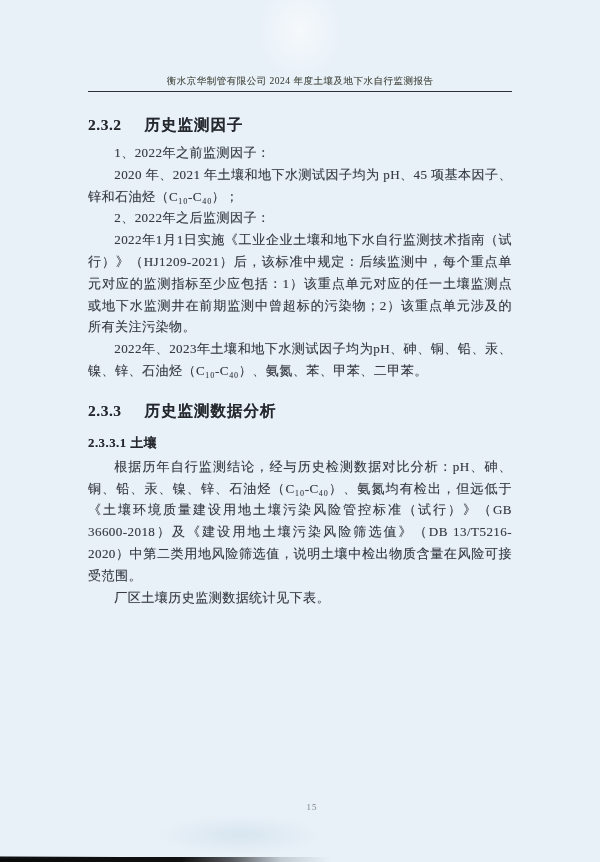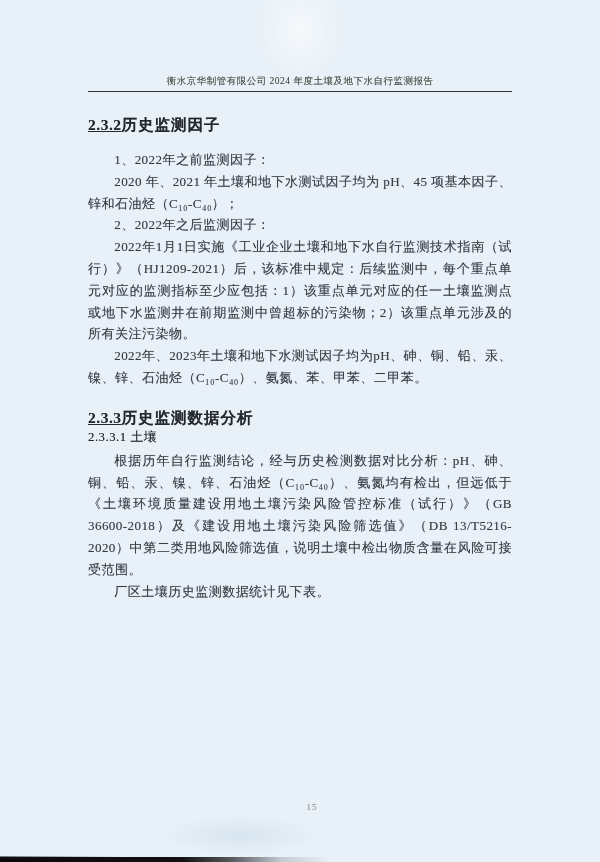--- a/index.html
+++ b/index.html
@@ -40,38 +40,39 @@
     border-top: 1.6px solid #2f3236;
   }
   .h1 {
     margin-top: 23px;
     font-size: 15.5px;
     font-weight: bold;
     color: #24272c;
     letter-spacing: 1px;
     text-shadow: 0 0 0.5px rgba(40,45,55,0.5);
   }
-  .h1 .num { letter-spacing: 0.5px; margin-right: 0; text-decoration: underline; }
+  .h1 .num { letter-spacing: 0.5px; margin-right: 23px; }
   .h2 {
+    margin-top: 13px;
     font-size: 12.8px;
-    font-weight: normal;
+    font-weight: bold;
     color: #24272c;
     letter-spacing: 0.5px;
     text-shadow: 0 0 0.5px rgba(40,45,55,0.5);
   }
   .para {
     font-size: 13.1px;
     line-height: 21.8px;
     color: #383b42;
     text-align: justify;
     letter-spacing: 0.4px;
     text-shadow: 0 0 0.7px rgba(70,80,100,0.45);
   }
   .indent { text-indent: 2em; }
-  .first-body { margin-top: 13px; }
+  .first-body { margin-top: 6px; }
   .gap-top { margin-top: 19px; }
   .small-gap-top { margin-top: 4px; }
   .page-number {
     position: absolute;
     top: 802px;
     left: 12px;
     width: 100%;
     text-align: center;
     font-size: 9px;
     color: #7c8187;

